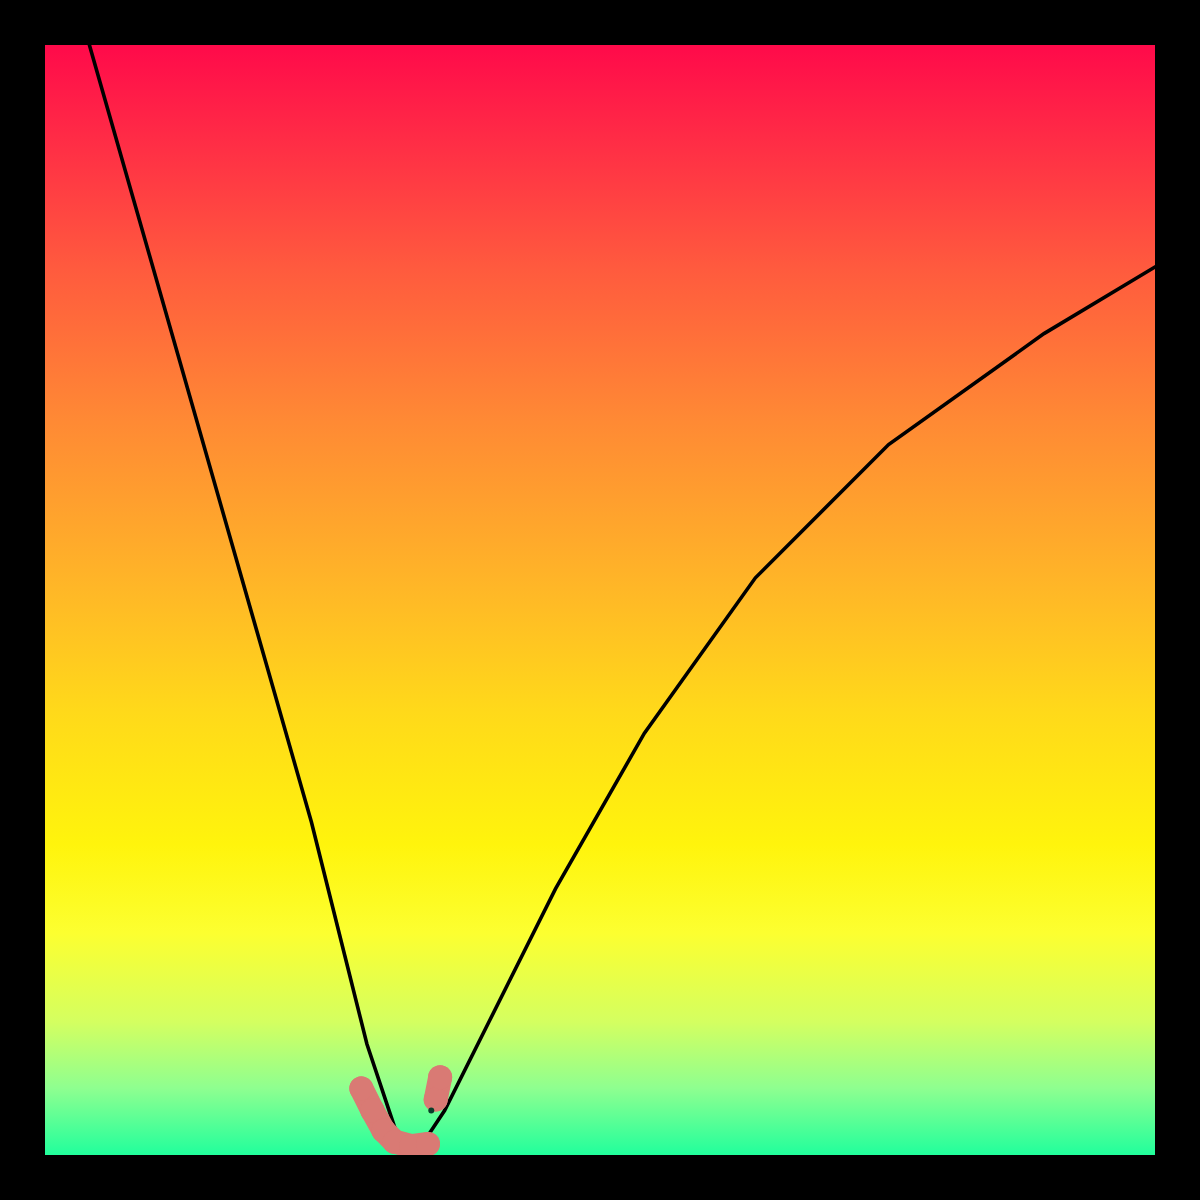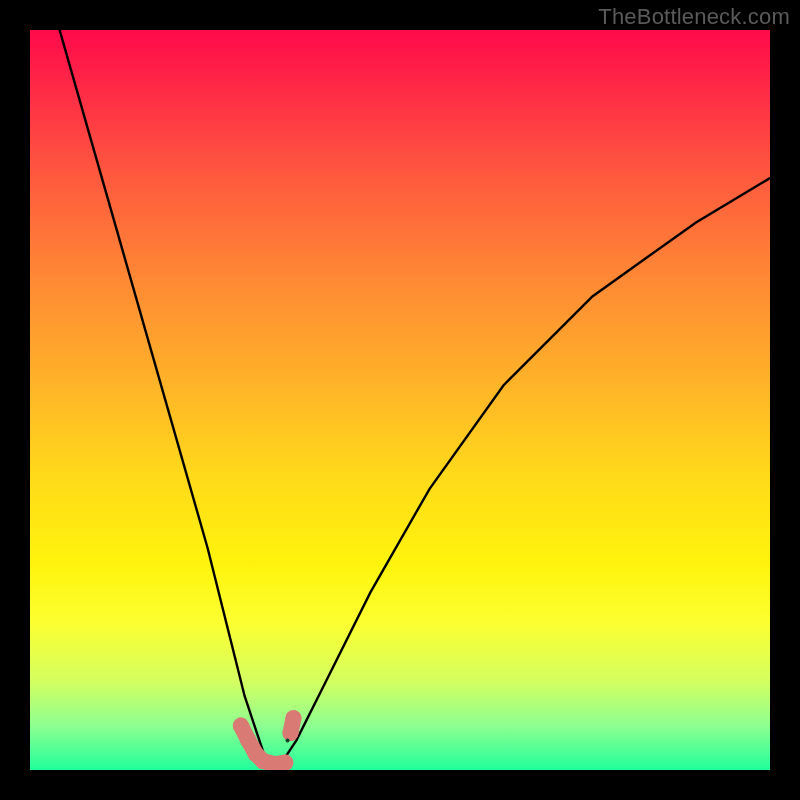--- a/index.html
+++ b/index.html
@@ -72,21 +72,20 @@
     fill: #d97a74;
   }
   .tiny-dot {
     fill: #0a3f2a;
   }
 </style>
 </head>
 <body>
 
 <div class="frame">
-  <div class="watermark">TheBottleneck.com</div>
 
   <div class="plot-area">
     <div class="gradient"></div>
 
     <svg class="curve" viewBox="0 0 740 740" preserveAspectRatio="none">
       <path id="curve-path" class="curve-path" d="M29.6 0.0 L59.2 103.6 L88.8 207.2 L118.4 310.8 L148.0 414.4 L177.6 518.0 L199.8 606.8 L214.6 666.0 L229.4 710.4 L236.8 732.6 L244.2 736.3 L251.6 732.6 L266.4 710.4 L296.0 651.2 L340.4 562.4 L399.6 458.8 L473.6 355.2 L562.4 266.4 L666.0 192.4 L740.0 148.0"></path>
       <g id="marker-group">
           <line x1="210.89999999999998" y1="695.6" x2="218.29999999999998" y2="710.4" stroke="#d97a74" stroke-width="16" stroke-linecap="round"></line>
           <line x1="218.29999999999998" y1="710.4" x2="225.7" y2="723.72" stroke="#d97a74" stroke-width="16" stroke-linecap="round"></line>
           <line x1="225.7" y1="723.72" x2="233.1" y2="731.12" stroke="#d97a74" stroke-width="16" stroke-linecap="round"></line>

